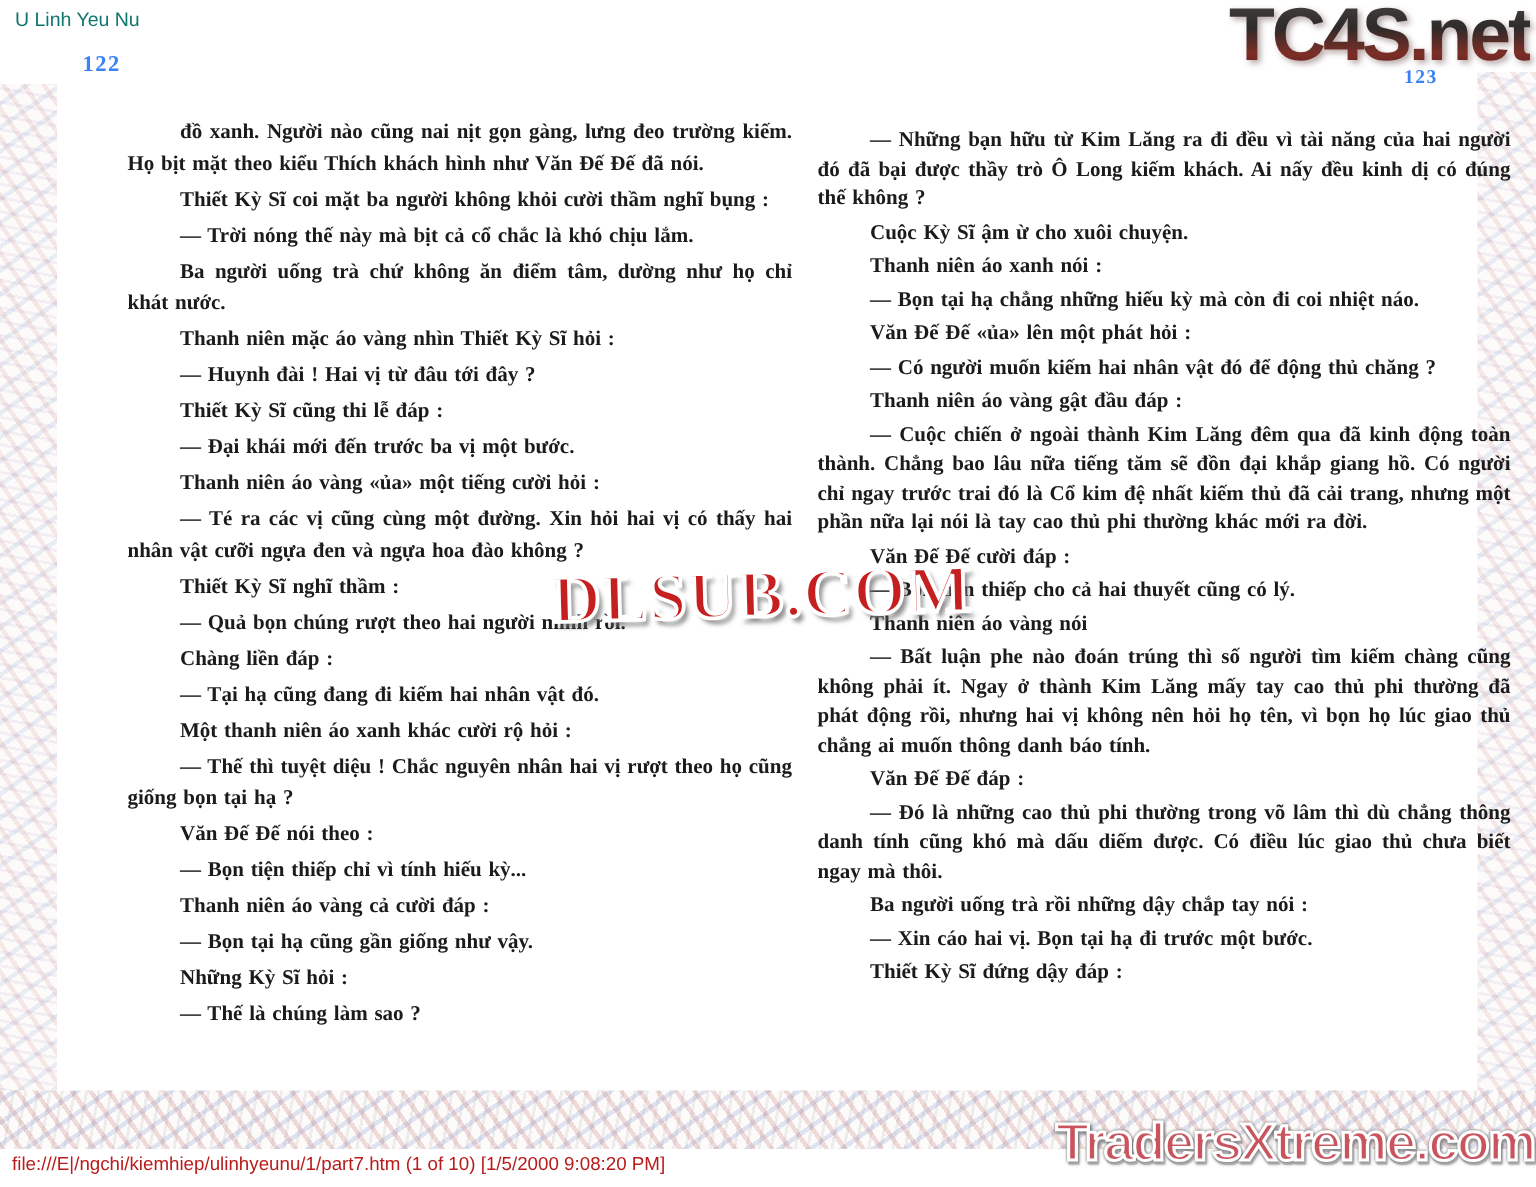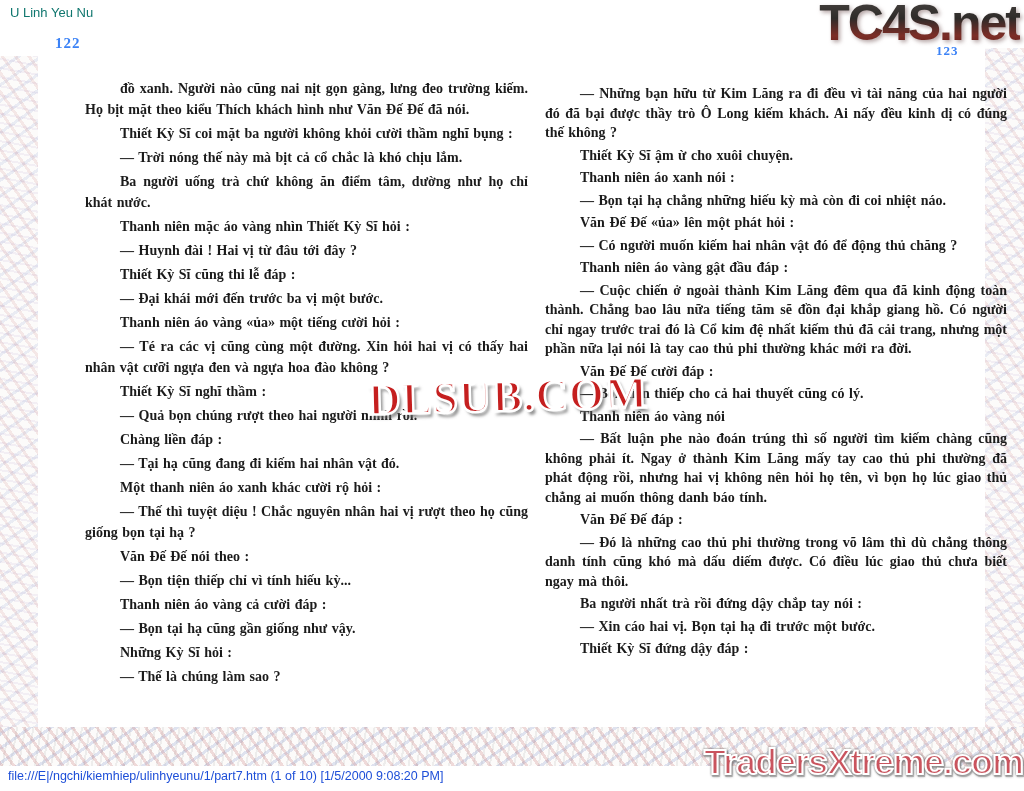--- a/index.html
+++ b/index.html
@@ -26,21 +26,21 @@
   #left-strip{left:0;top:56px;width:38px;height:671px;}
   #right-strip{right:0;top:48px;width:39px;height:679px;}
   #bottom-band{left:0;top:727px;width:1024px;height:39px;}
 
   #print-header{
     position:absolute;left:10px;top:5px;
     font-family:"Liberation Sans", sans-serif;font-size:13px;color:#0f766e;
   }
   #status-line{
     position:absolute;left:8px;top:769px;
-    font-family:"Liberation Sans", sans-serif;font-size:12.5px;color:#1d4ed8;
+    font-family:"Liberation Sans", sans-serif;font-size:12.5px;color:#b91c1c;
   }
 
   
   #tc4s-logo{
     position:absolute;left:730px;top:-6px;width:290px;
     font-family:"Liberation Sans", sans-serif;font-weight:bold;
     font-size:50px;letter-spacing:-2px;text-align:right;
     background:linear-gradient(var(--tc4s-dark) 18%, #2e2b29 42%, #7c2e27 72%, var(--tc4s-red) 95%);
     -webkit-background-clip:text;background-clip:text;color:transparent;
     filter:blur(0.4px) drop-shadow(2px 2px 2px rgba(160,140,140,0.8));
@@ -121,34 +121,34 @@
     <p class="bk-p">Văn Đế Đế nói theo :</p>
     <p class="bk-p">— Bọn tiện thiếp chỉ vì tính hiếu kỳ...</p>
     <p class="bk-p">Thanh niên áo vàng cả cười đáp :</p>
     <p class="bk-p">— Bọn tại hạ cũng gần giống như vậy.</p>
     <p class="bk-p">Những Kỳ Sĩ hỏi :</p>
     <p class="bk-p">— Thế là chúng làm sao ?</p>
   </div>
 
 <div class="book-col" id="right-page-text">
     <p class="bk-p">— Những bạn hữu từ Kim Lăng ra đi đều vì tài năng của hai người đó đã bại được thầy trò Ô Long kiếm khách. Ai nấy đều kinh dị có đúng thế không ?</p>
-    <p class="bk-p">Thiết Kỳ Sĩ ậm ừ cho xuôi chuyện.</p>
+    <p class="bk-p">Cuộc Kỳ Sĩ ậm ừ cho xuôi chuyện.</p>
     <p class="bk-p">Thanh niên áo xanh nói :</p>
     <p class="bk-p">— Bọn tại hạ chẳng những hiếu kỳ mà còn đi coi nhiệt náo.</p>
     <p class="bk-p">Văn Đế Đế «ủa» lên một phát hỏi :</p>
     <p class="bk-p">— Có người muốn kiếm hai nhân vật đó để động thủ chăng ?</p>
     <p class="bk-p">Thanh niên áo vàng gật đầu đáp :</p>
     <p class="bk-p">— Cuộc chiến ở ngoài thành Kim Lăng đêm qua đã kinh động toàn thành. Chẳng bao lâu nữa tiếng tăm sẽ đồn đại khắp giang hồ. Có người chỉ ngay trước trai đó là Cổ kim đệ nhất kiếm thủ đã cải trang, nhưng một phần nữa lại nói là tay cao thủ phi thường khác mới ra đời.</p>
     <p class="bk-p">Văn Đế Đế cười đáp :</p>
     <p class="bk-p">— Bọn tiện thiếp cho cả hai thuyết cũng có lý.</p>
     <p class="bk-p">Thanh niên áo vàng nói</p>
     <p class="bk-p">— Bất luận phe nào đoán trúng thì số người tìm kiếm chàng cũng không phải ít. Ngay ở thành Kim Lăng mấy tay cao thủ phi thường đã phát động rồi, nhưng hai vị không nên hỏi họ tên, vì bọn họ lúc giao thủ chẳng ai muốn thông danh báo tính.</p>
     <p class="bk-p">Văn Đế Đế đáp :</p>
     <p class="bk-p">— Đó là những cao thủ phi thường trong võ lâm thì dù chẳng thông danh tính cũng khó mà dấu diếm được. Có điều lúc giao thủ chưa biết ngay mà thôi.</p>
-    <p class="bk-p">Ba người nhất trà rồi đứng dậy chắp tay nói :</p>
+    <p class="bk-p">Ba người uống trà rồi những dậy chắp tay nói :</p>
     <p class="bk-p">— Xin cáo hai vị. Bọn tại hạ đi trước một bước.</p>
     <p class="bk-p">Thiết Kỳ Sĩ đứng dậy đáp :</p>
   </div>
 
 <div id="dlsub-watermark">DLSUB.COM</div>
 
 <div id="traders-watermark">TradersXtreme.com</div>
 
 <div id="status-line">file:///E|/ngchi/kiemhiep/ulinhyeunu/1/part7.htm (1 of 10) [1/5/2000 9:08:20 PM]</div>
 

